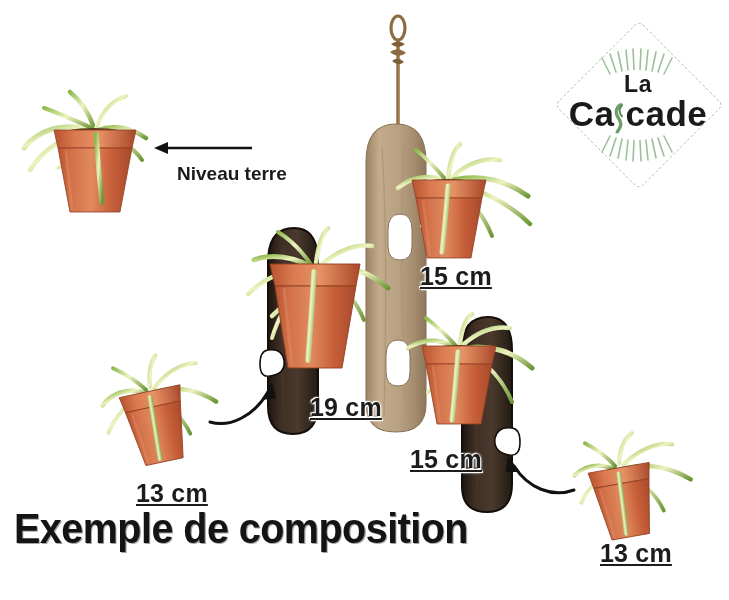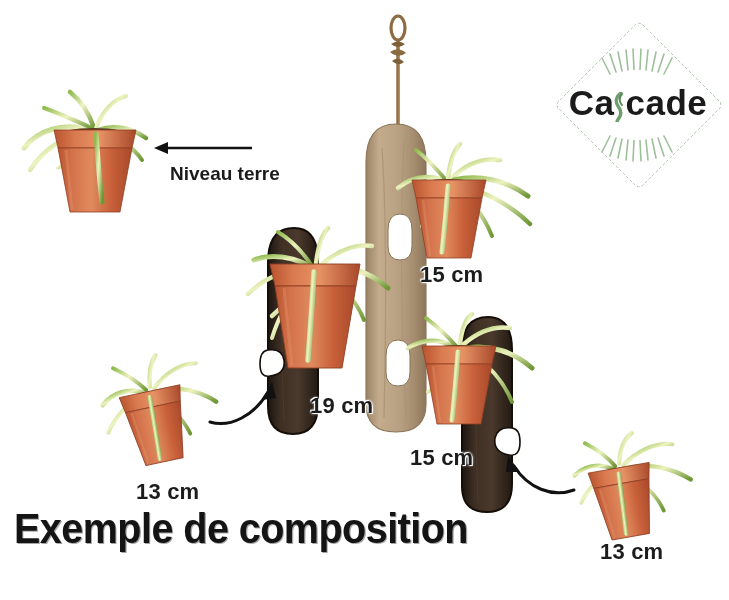--- a/index.html
+++ b/index.html
@@ -19,33 +19,34 @@
     overflow: hidden;
   }
 
   
   .abs { position: absolute; }
 
   
   .measure {
     position: absolute;
     font-family: "Liberation Sans", sans-serif;
-    font-size: 22px;
+    font-size: 25px;
     font-weight: 700;
     color: #1c1c1c;
     letter-spacing: .2px;
     white-space: nowrap;
     text-shadow: 0 0 3px #fff, 0 0 3px #fff, 1px 1px 0 #fff, -1px -1px 0 #fff;
     z-index: 40;
+    text-decoration: underline;
   }
 
   
   .level-note {
     position: absolute;
-    left: 170px;
+    left: 177px;
     top: 163px;
     font-size: 19px;
     font-weight: 700;
     color: #1b1b1b;
     white-space: nowrap;
     z-index: 40;
   }
 
   
   .main-title {
@@ -360,20 +361,21 @@
           <path d="M82 29.5 L81 9"></path>
           <path d="M88 29.5 L89 9"></path>
         <path d="M94 30 L96 10"></path>
           <path d="M100 31 L104 12"></path>
           <path d="M106 32 L112 14"></path>
         <path d="M112 34 L120 18"></path>
       </g>
     </svg>
 
     <div class="logo-text">
+      <span class="logo-la">La</span>
       <span class="logo-casc"><span>Ca</span><span class="logo-s-shape">
           <svg width="11" height="30" viewBox="0 0 11 30" style="position:absolute;left:0;top:-1px;">
             <path d="M7 1 C2 4 1 10 4 14 C7 18 8 22 5 26 C3.5 28 3 29 3 30" stroke="#6d9e6b" stroke-width="3.4" fill="none" stroke-linecap="round"></path>
             <path d="M8 2 C4 6 6 11 8 13" stroke="#5d8c5b" stroke-width="2" fill="none" stroke-linecap="round"></path>
           </svg>
         </span><span>cade</span></span>
     </div>
 
     <svg class="logo-rays bottom" width="172" height="38">
       <g stroke="#9dbf99" stroke-width="1.6" stroke-linecap="round">

